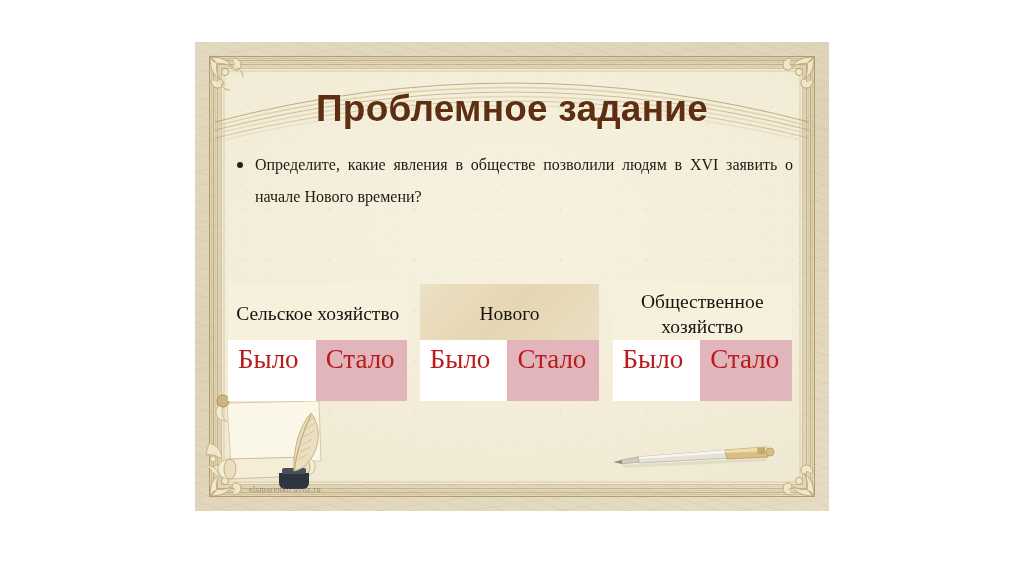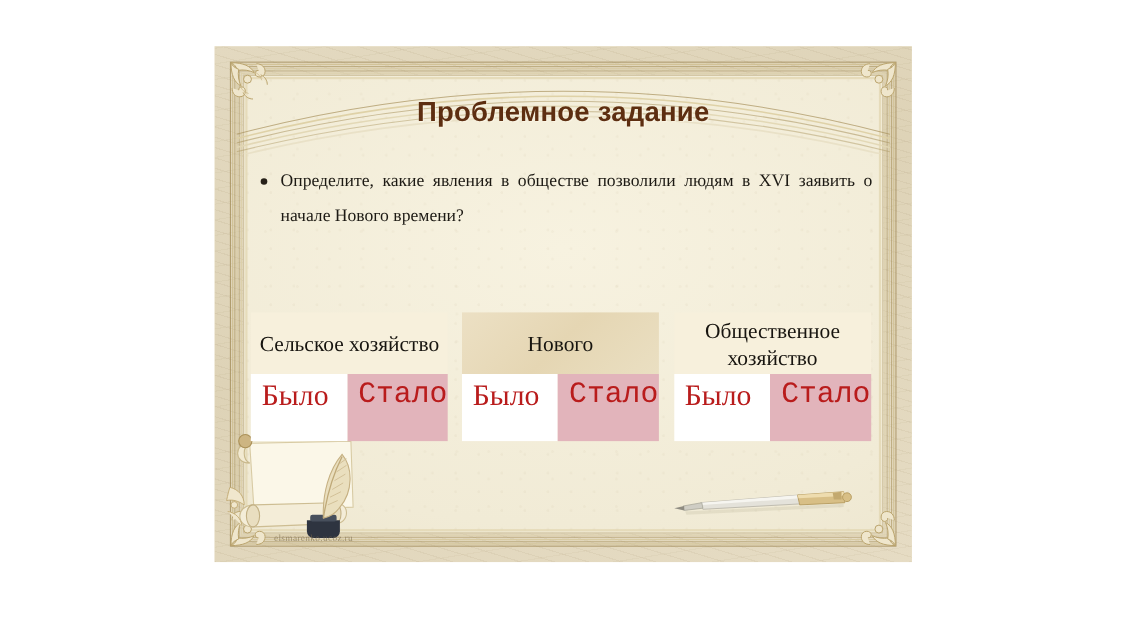--- a/index.html
+++ b/index.html
@@ -127,21 +127,21 @@
 
   
   #title {
     position: absolute;
     left: 0;
     top: 46px;
     width: 100%;
     text-align: center;
     font-family: "Liberation Sans", sans-serif;
     font-weight: bold;
-    font-size: 25px;
+    font-size: 37px;
     letter-spacing: .2px;
     color: #5d2e11;
     text-shadow: 1px 1px 0 rgba(255,250,235,.55);
     z-index: 6;
   }
 
   
   #body-block {
     position: absolute;
     left: 42px;
@@ -204,21 +204,21 @@
       linear-gradient(135deg, #ece0c4 0%, #e5d6b3 50%, #eadfc2 100%);
   }
   .sub-cell {
     height: 57px;
     font-family: "Liberation Serif", serif;
     font-size: 27px;
     color: #b91c1c;
     padding: 4px 0 0 10px !important;
   }
   .cell-white { background: #ffffff; }
-  .cell-pink  { background: #e2b4bb; font-family: Liberation Mono, monospace; }
+  .cell-pink  { background: #e2b4bb; }
   .spacer-col { background: transparent; }
 
   
   #scroll-art {
     position: absolute;
     left: 6px;
     bottom: 8px;
     width: 172px;
     height: 118px;
     z-index: 4;

